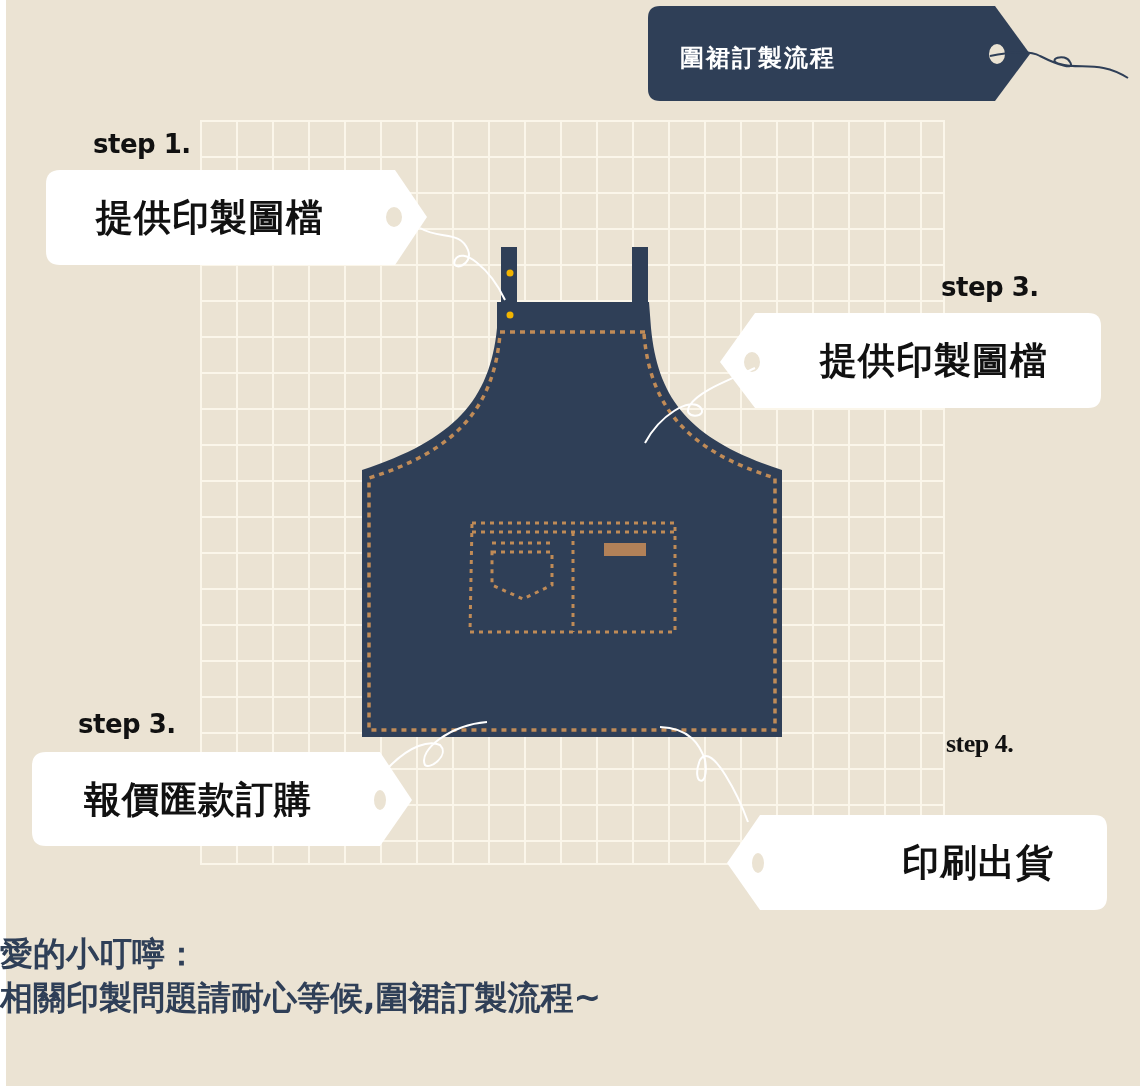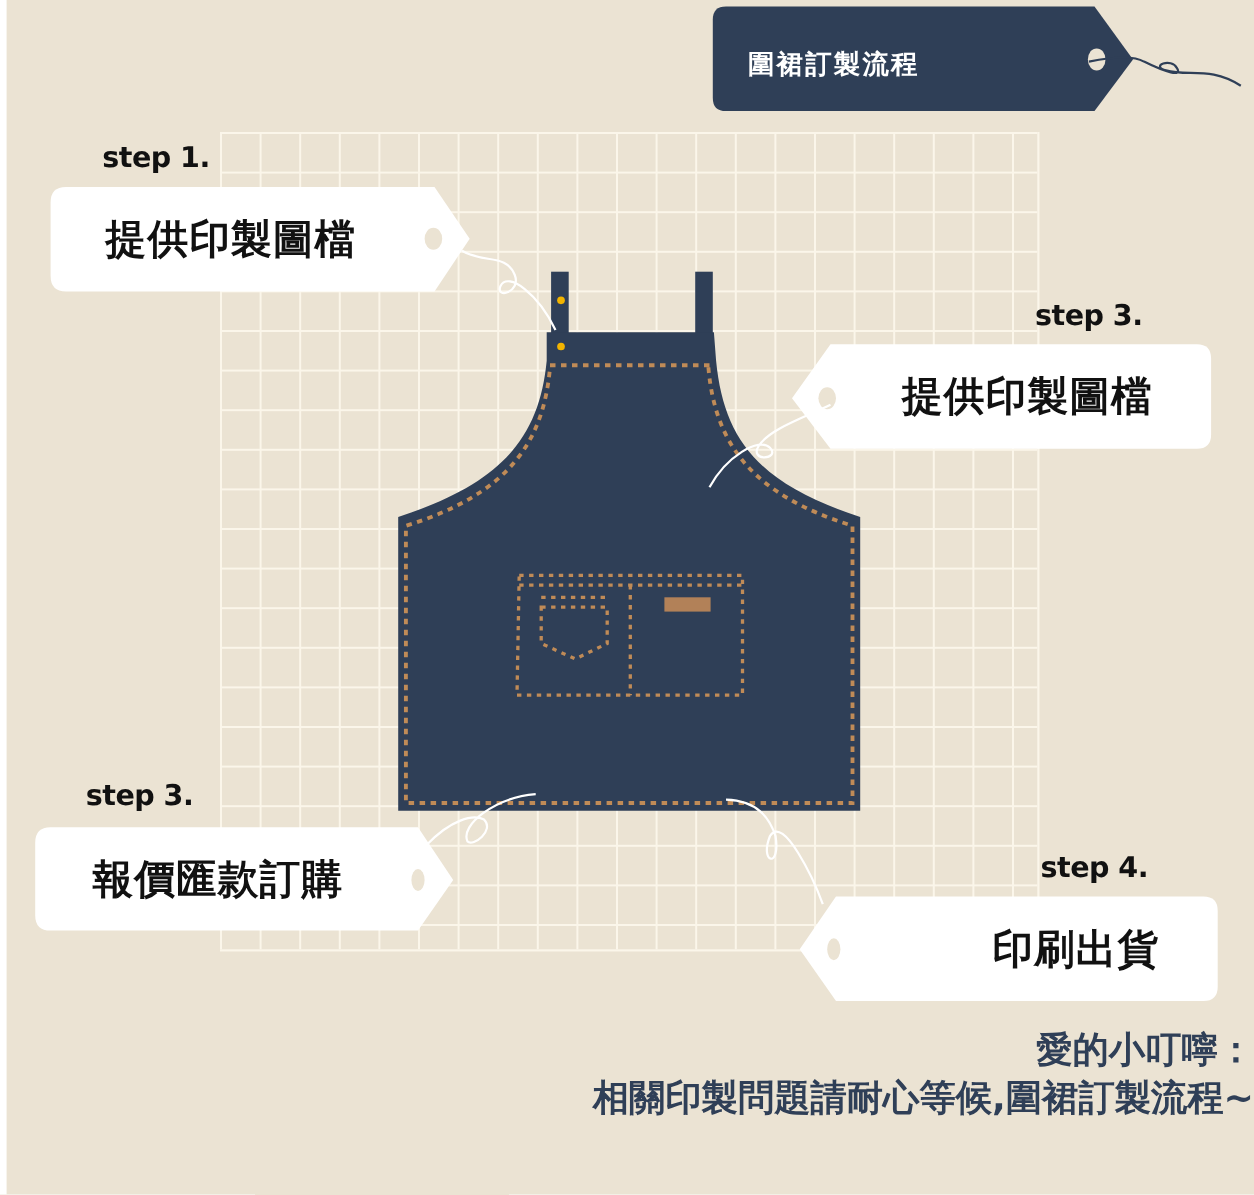--- a/index.html
+++ b/index.html
@@ -30,21 +30,21 @@
   }
   .step-label {
     position: absolute; font-size: 26px; font-weight: bold; color: #111;
     line-height: 40px; letter-spacing: -0.5px;
   }
   .tag-text {
     position: absolute; font-size: 37px; font-weight: 900; color: #111;
     line-height: 50px; letter-spacing: 1px; white-space: nowrap;
   }
   .notice {
-    position: absolute; left: 0; width: 1140px; text-align: right;
+    position: absolute; left: 0; width: 1140px; text-align: left;
     color: #2f3f57; font-weight: 900; font-size: 33px; line-height: 44px;
     top: 932px;
   }
   .notice div { white-space: nowrap; }
 </style>
 </head>
 <body>
 
 <div class="canvas"></div>
 <div class="grid"></div>
@@ -100,19 +100,19 @@
 
 <div class="step-label" style="left:93px; top:124px;">step 1.</div>
 <div class="tag-text" style="left:96px; top:193px;">提供印製圖檔</div>
 
 <div class="step-label" style="left:941px; top:267px;">step 3.</div>
 <div class="tag-text" style="left:820px; top:336px;">提供印製圖檔</div>
 
 <div class="step-label" style="left:78px; top:704px;">step 3.</div>
 <div class="tag-text" style="left:84px; top:775px;">報價匯款訂購</div>
 
-<div class="step-label" style="left:946px; top:769px;">step 4.</div>
+<div class="step-label" style="left:946px; top:724px;font-family:Liberation Serif, serif;">step 4.</div>
 <div class="tag-text" style="left:902px; top:838px;">印刷出貨</div>
 
 <div class="notice">
   <div>愛的小叮嚀：</div>
   <div>相關印製問題請耐心等候,圍裙訂製流程~</div>
 </div>
 
 </body></html>

